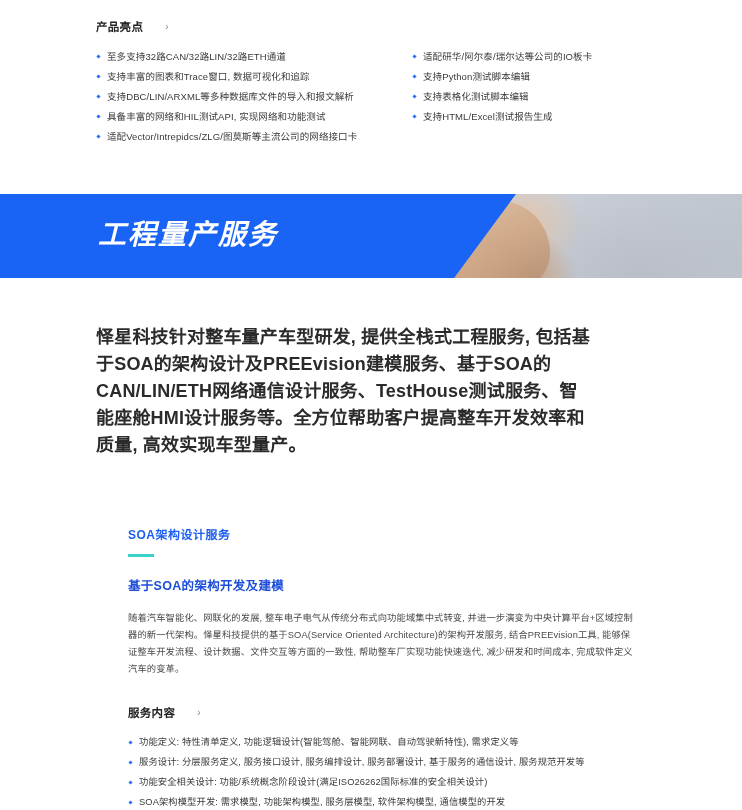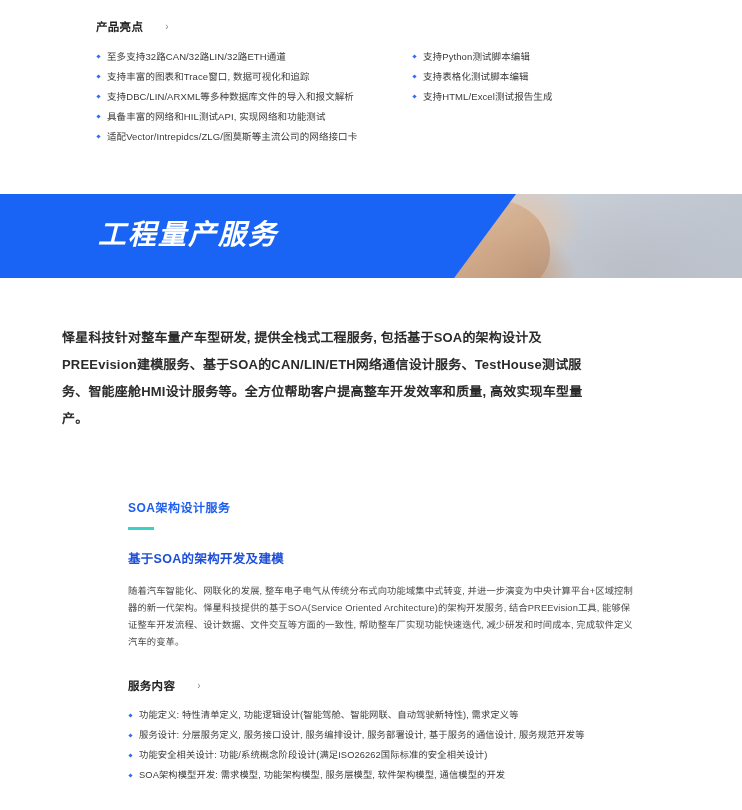--- a/index.html
+++ b/index.html
@@ -121,22 +121,22 @@
     z-index: 3;
     color: #ffffff;
     font-size: 28px;
     font-weight: bold;
     letter-spacing: 2px;
     line-height: 38px;
   }
 
   
   .intro {
-    padding: 46px 150px 0 62px;
-    font-size: 13px;
+    padding: 46px 150px 0 96px;
+    font-size: 18px;
     font-weight: bold;
     line-height: 27px;
     color: #2b2b2b;
     letter-spacing: .2px;
   }
 
   
   .soa {
     padding: 66px 96px 0 128px;
   }
@@ -193,20 +193,21 @@
         <ul class="bullets">
           <li>至多支持32路CAN/32路LIN/32路ETH通道</li>
           <li>支持丰富的图表和Trace窗口, 数据可视化和追踪</li>
           <li>支持DBC/LIN/ARXML等多种数据库文件的导入和报文解析</li>
           <li>具备丰富的网络和HIL测试API, 实现网络和功能测试</li>
           <li>适配Vector/Intrepidcs/ZLG/图莫斯等主流公司的网络接口卡</li>
         </ul>
       </div>
       <div class="hl-col right">
         <ul class="bullets">
+          <li>适配研华/阿尔泰/瑞尔达等公司的IO板卡</li>
           <li>支持Python测试脚本编辑</li>
           <li>支持表格化测试脚本编辑</li>
           <li>支持HTML/Excel测试报告生成</li>
         </ul>
       </div>
     </div>
   </section>
 
   <div class="divider-gap"></div>
 

